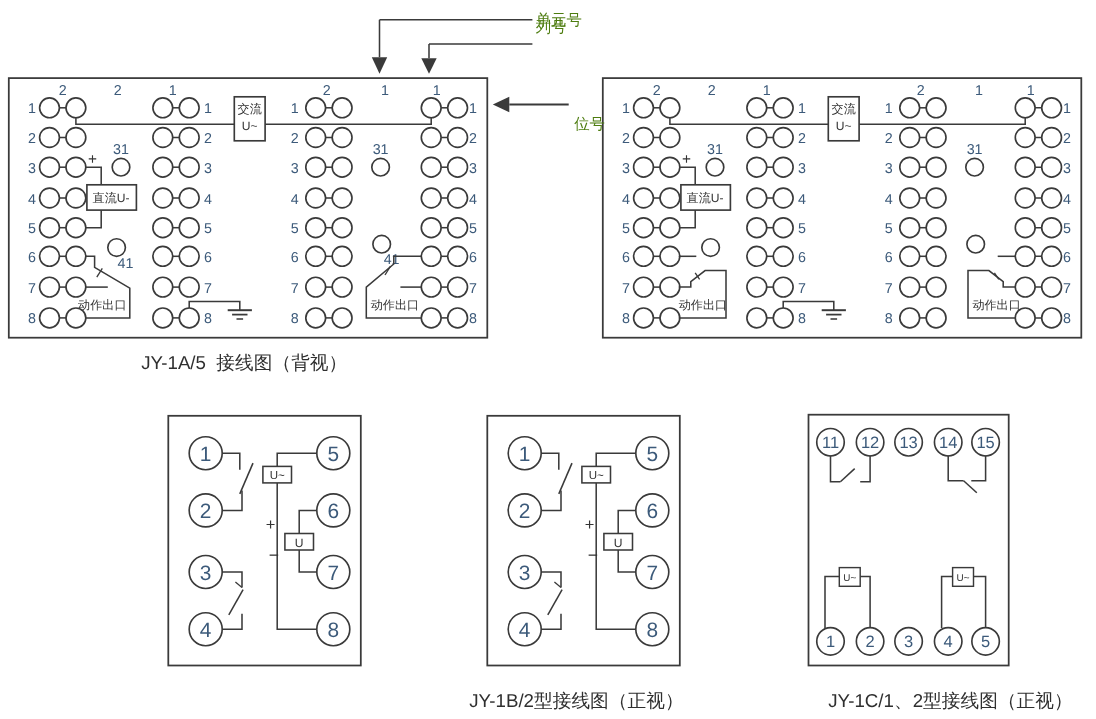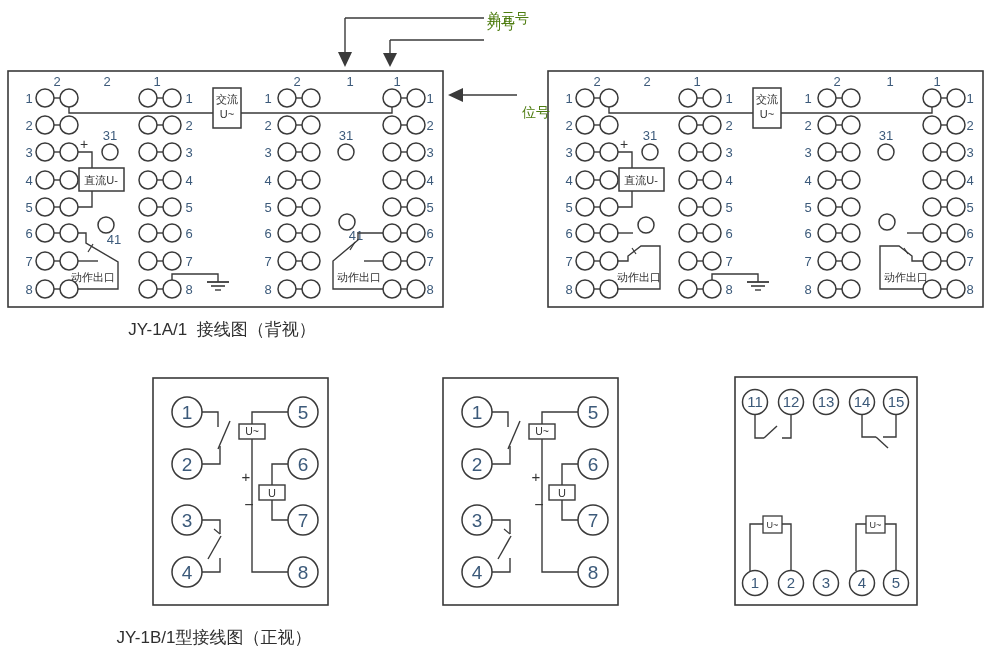--- a/index.html
+++ b/index.html
@@ -465,15 +465,16 @@
         <text x="875.5" y="528" font-size="9" fill="#333333" text-anchor="middle">U~</text>
         <path d="M866 524 H856 V571" fill="none" stroke="#3a3a3a" stroke-width="1.4"></path>
         <path d="M885 524 H896 V571" fill="none" stroke="#3a3a3a" stroke-width="1.4"></path>
       </g>
     </svg>
 
   <div class="ann" style="left:487px;top:10px">单元号</div>
   <div class="ann" style="left:487px;top:16px">列号</div>
   <div class="ann" style="left:522px;top:104px">位号</div>
 
-  <div class="cap" style="left:222px;top:318px">JY-1A/1  接线图（背视）</div>
-  <div class="cap" style="left:214px;top:626px">JY-1B/1型接线图（正视）</div>
+  <div class="cap" style="left:222px;top:318px">JY-1A/5  接线图（背视）</div>
+  <div class="cap" style="left:524px;top:626px">JY-1B/2型接线图（正视）</div>
+  <div class="cap" style="left:864px;top:626px">JY-1C/1、2型接线图（正视）</div>
 </div>
 
 </body></html>

